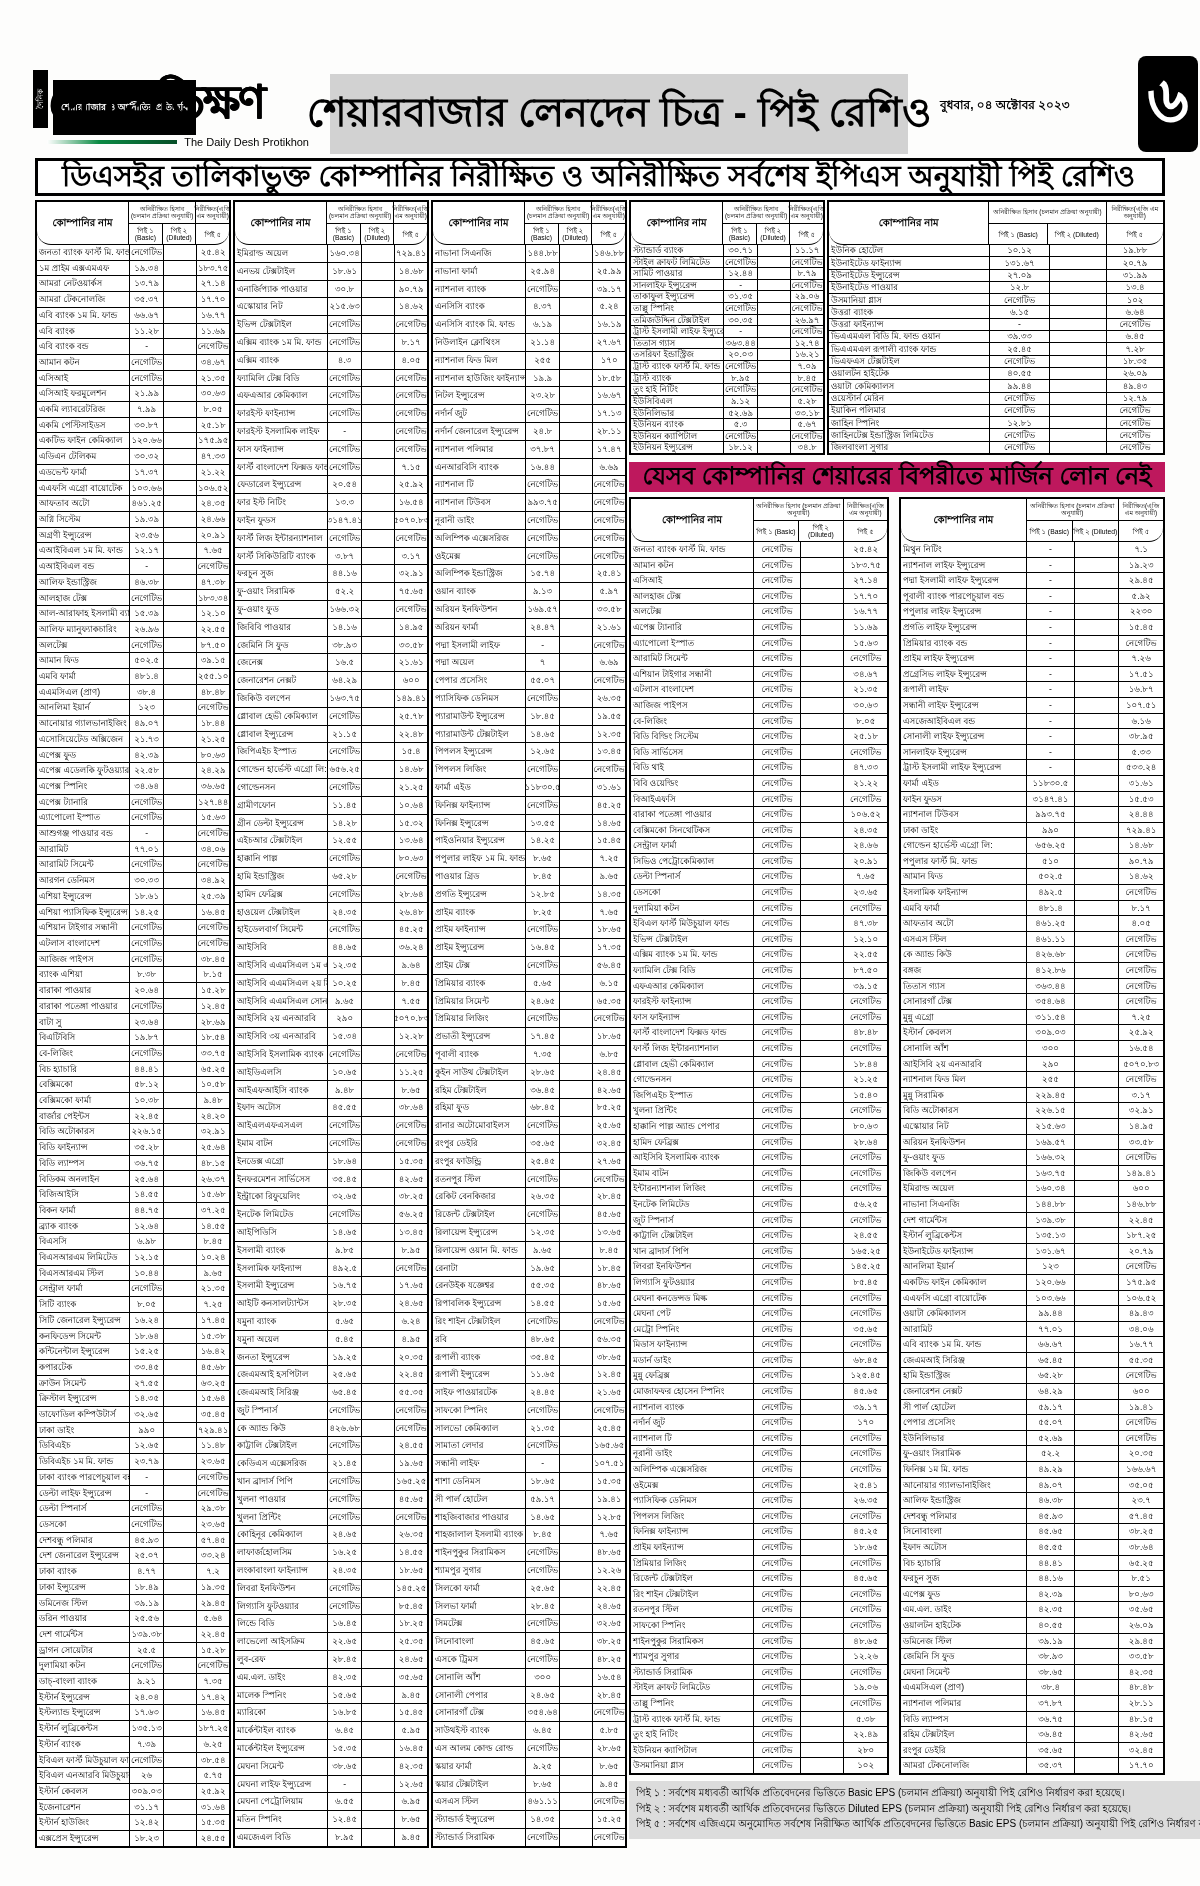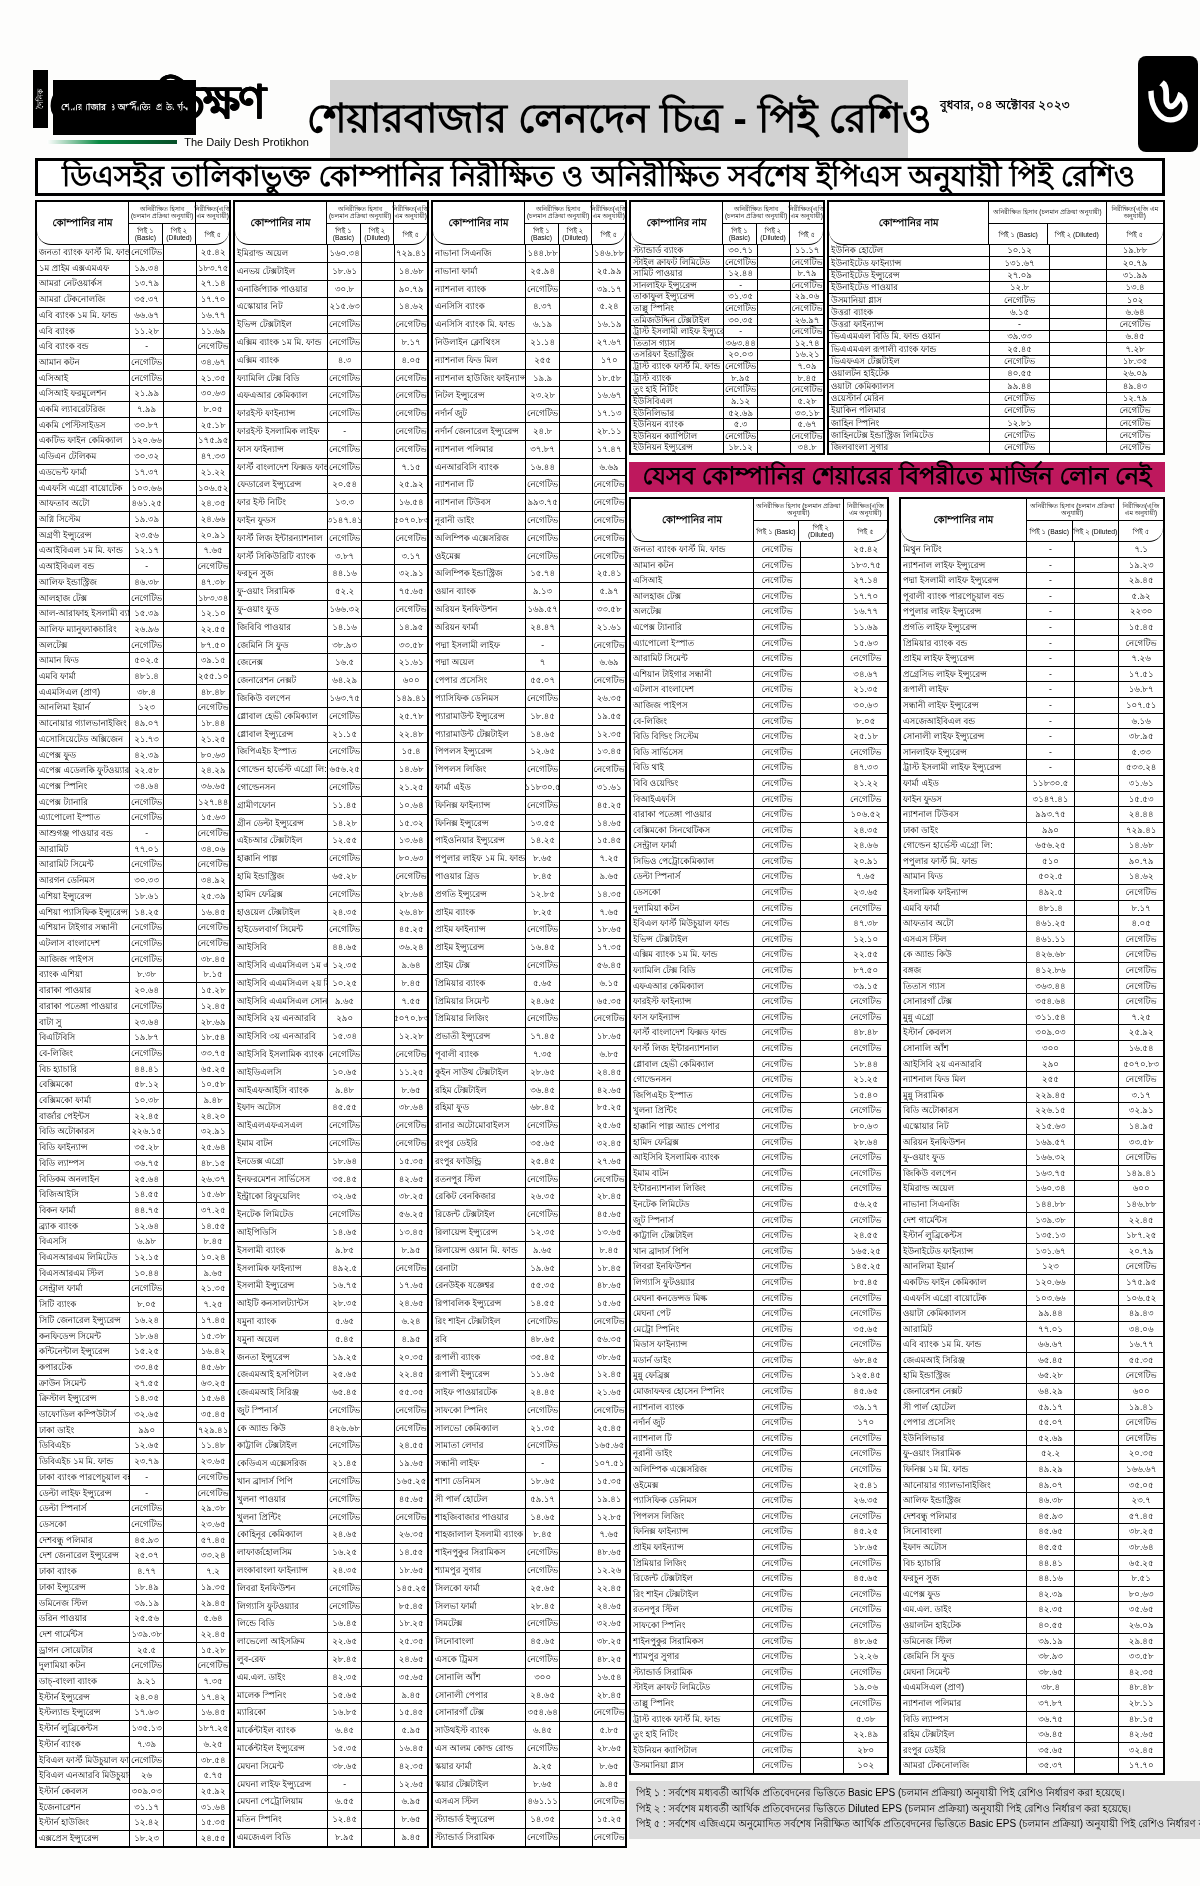--- a/index.html
+++ b/index.html
@@ -7,21 +7,21 @@
   .abs{position:absolute;}
   
   .logo-block{left:33px;top:56px;width:278px;height:96px;}
   .tagline{position:absolute;left:20px;top:0;background:#000;color:#fff;font-size:9px;font-weight:bold;padding:20px 8px;white-space:nowrap;margin-top:24px;}
   .brand-row{position:absolute;left:0;top:14px;display:flex;align-items:flex-end;}
   .daily-strip{width:15px;height:58px;background:#000;color:#fff;display:flex;align-items:center;justify-content:center;font-size:8px;writing-mode:vertical-rl;transform:rotate(180deg);}
   .brand{font-size:46px;font-weight:bold;letter-spacing:-2px;line-height:1.1;text-shadow:.7px 0 #000,-.4px 0 #000;white-space:nowrap;}
   .ename-row{position:absolute;left:14px;top:80px;width:262px;display:flex;align-items:center;}
   .green-line{flex:1;height:4px;background:linear-gradient(to right,#ffffff,#0b8a43 40%,#064d26);}
   .ename{font-size:11px;font-weight:normal;margin-left:7px;white-space:nowrap;}
-  .title-box{left:330px;top:80px;width:578px;height:80px;background:#d2d2d2;display:flex;align-items:center;justify-content:center;font-size:40px;font-weight:bold;white-space:nowrap;}
+  .title-box{left:330px;top:74px;width:578px;height:80px;background:#d2d2d2;display:flex;align-items:center;justify-content:center;font-size:40px;font-weight:bold;white-space:nowrap;}
   .date-line{left:940px;top:96px;width:192px;text-align:left;font-size:12px;font-weight:bold;}
   .page-box{left:1138px;top:56px;width:60px;height:96px;background:#000;border-radius:8px;color:#fff;display:flex;align-items:center;justify-content:center;font-size:64px;font-weight:bold;}
   
   .subtitle-box{left:35px;top:158px;width:1130px;height:38px;border:3px solid #000;box-sizing:border-box;display:flex;align-items:center;font-size:29px;font-weight:bold;padding-left:24px;white-space:nowrap;overflow:hidden;background:#fff;}
   
   .grp{border:2px solid #000;box-sizing:border-box;display:flex;flex-direction:column;background:#fff;}
   .ghead{display:flex;border-bottom:1px solid #000;height:42px;flex:none;border-radius:14px;}
   .h-name{width:48%;border-right:1px solid #000;display:flex;align-items:center;justify-content:center;font-weight:bold;font-size:10px;text-align:center;}
   .h-grp2{width:35%;border-right:1px solid #000;display:flex;flex-direction:column;}
   .h-grp1{width:17%;display:flex;flex-direction:column;}

